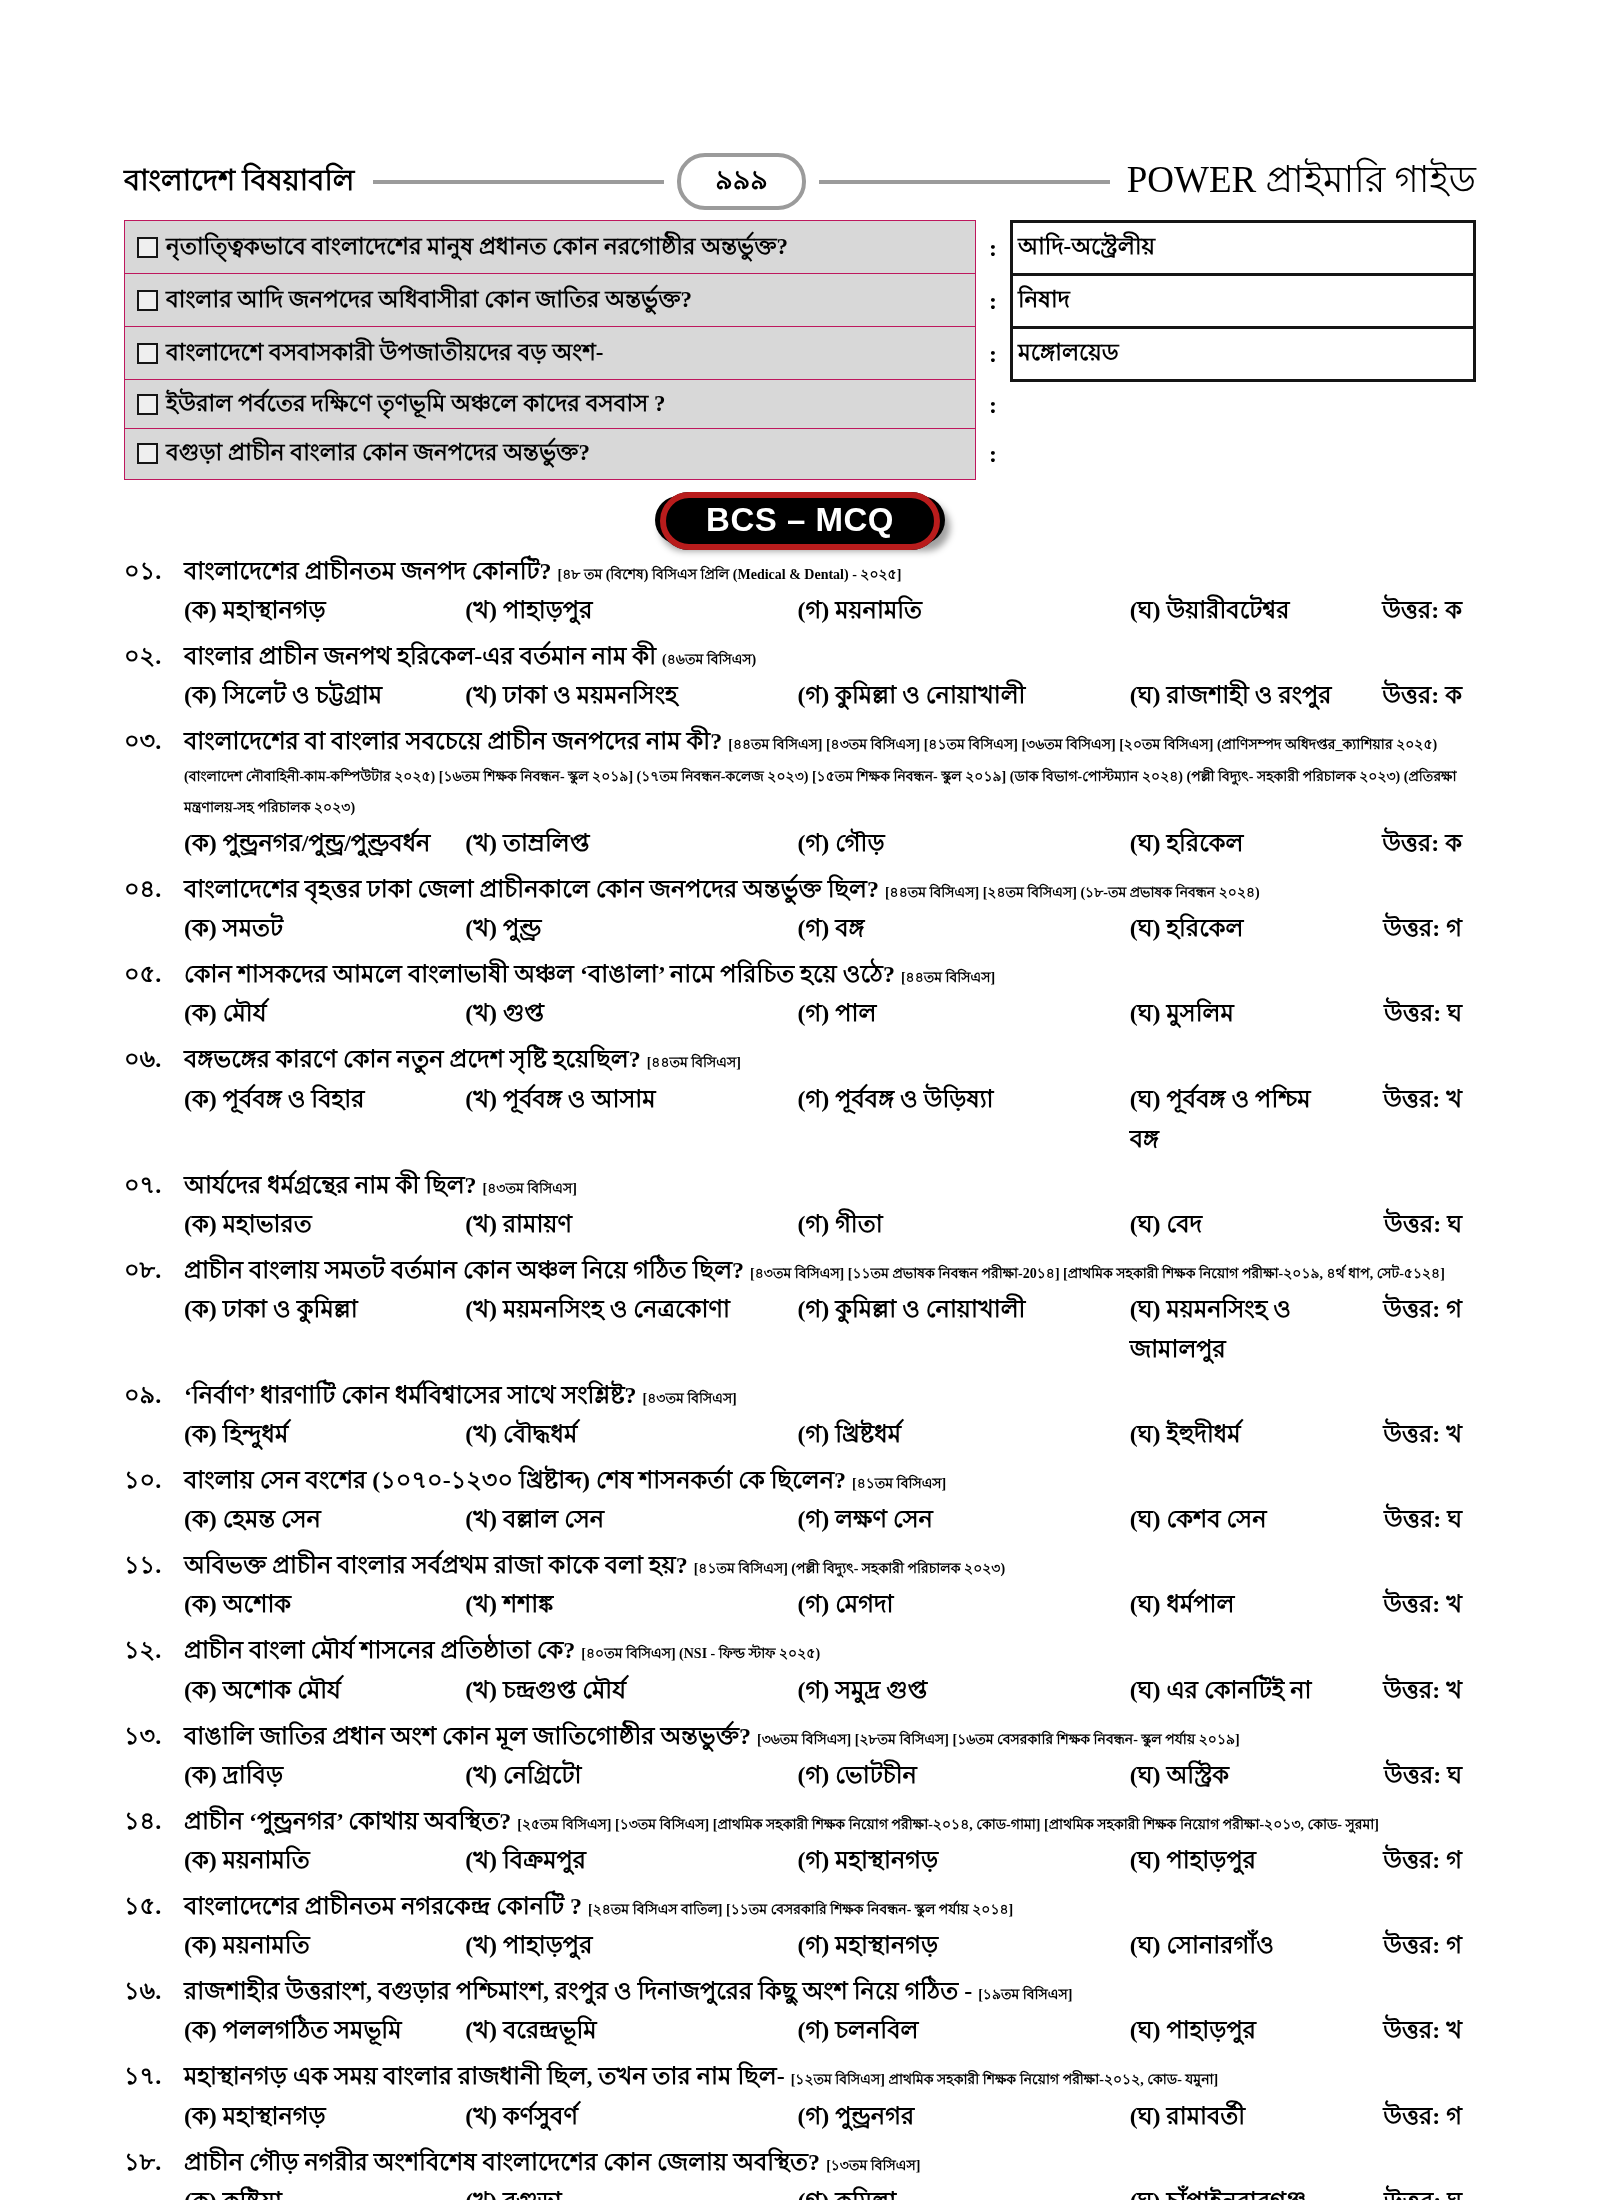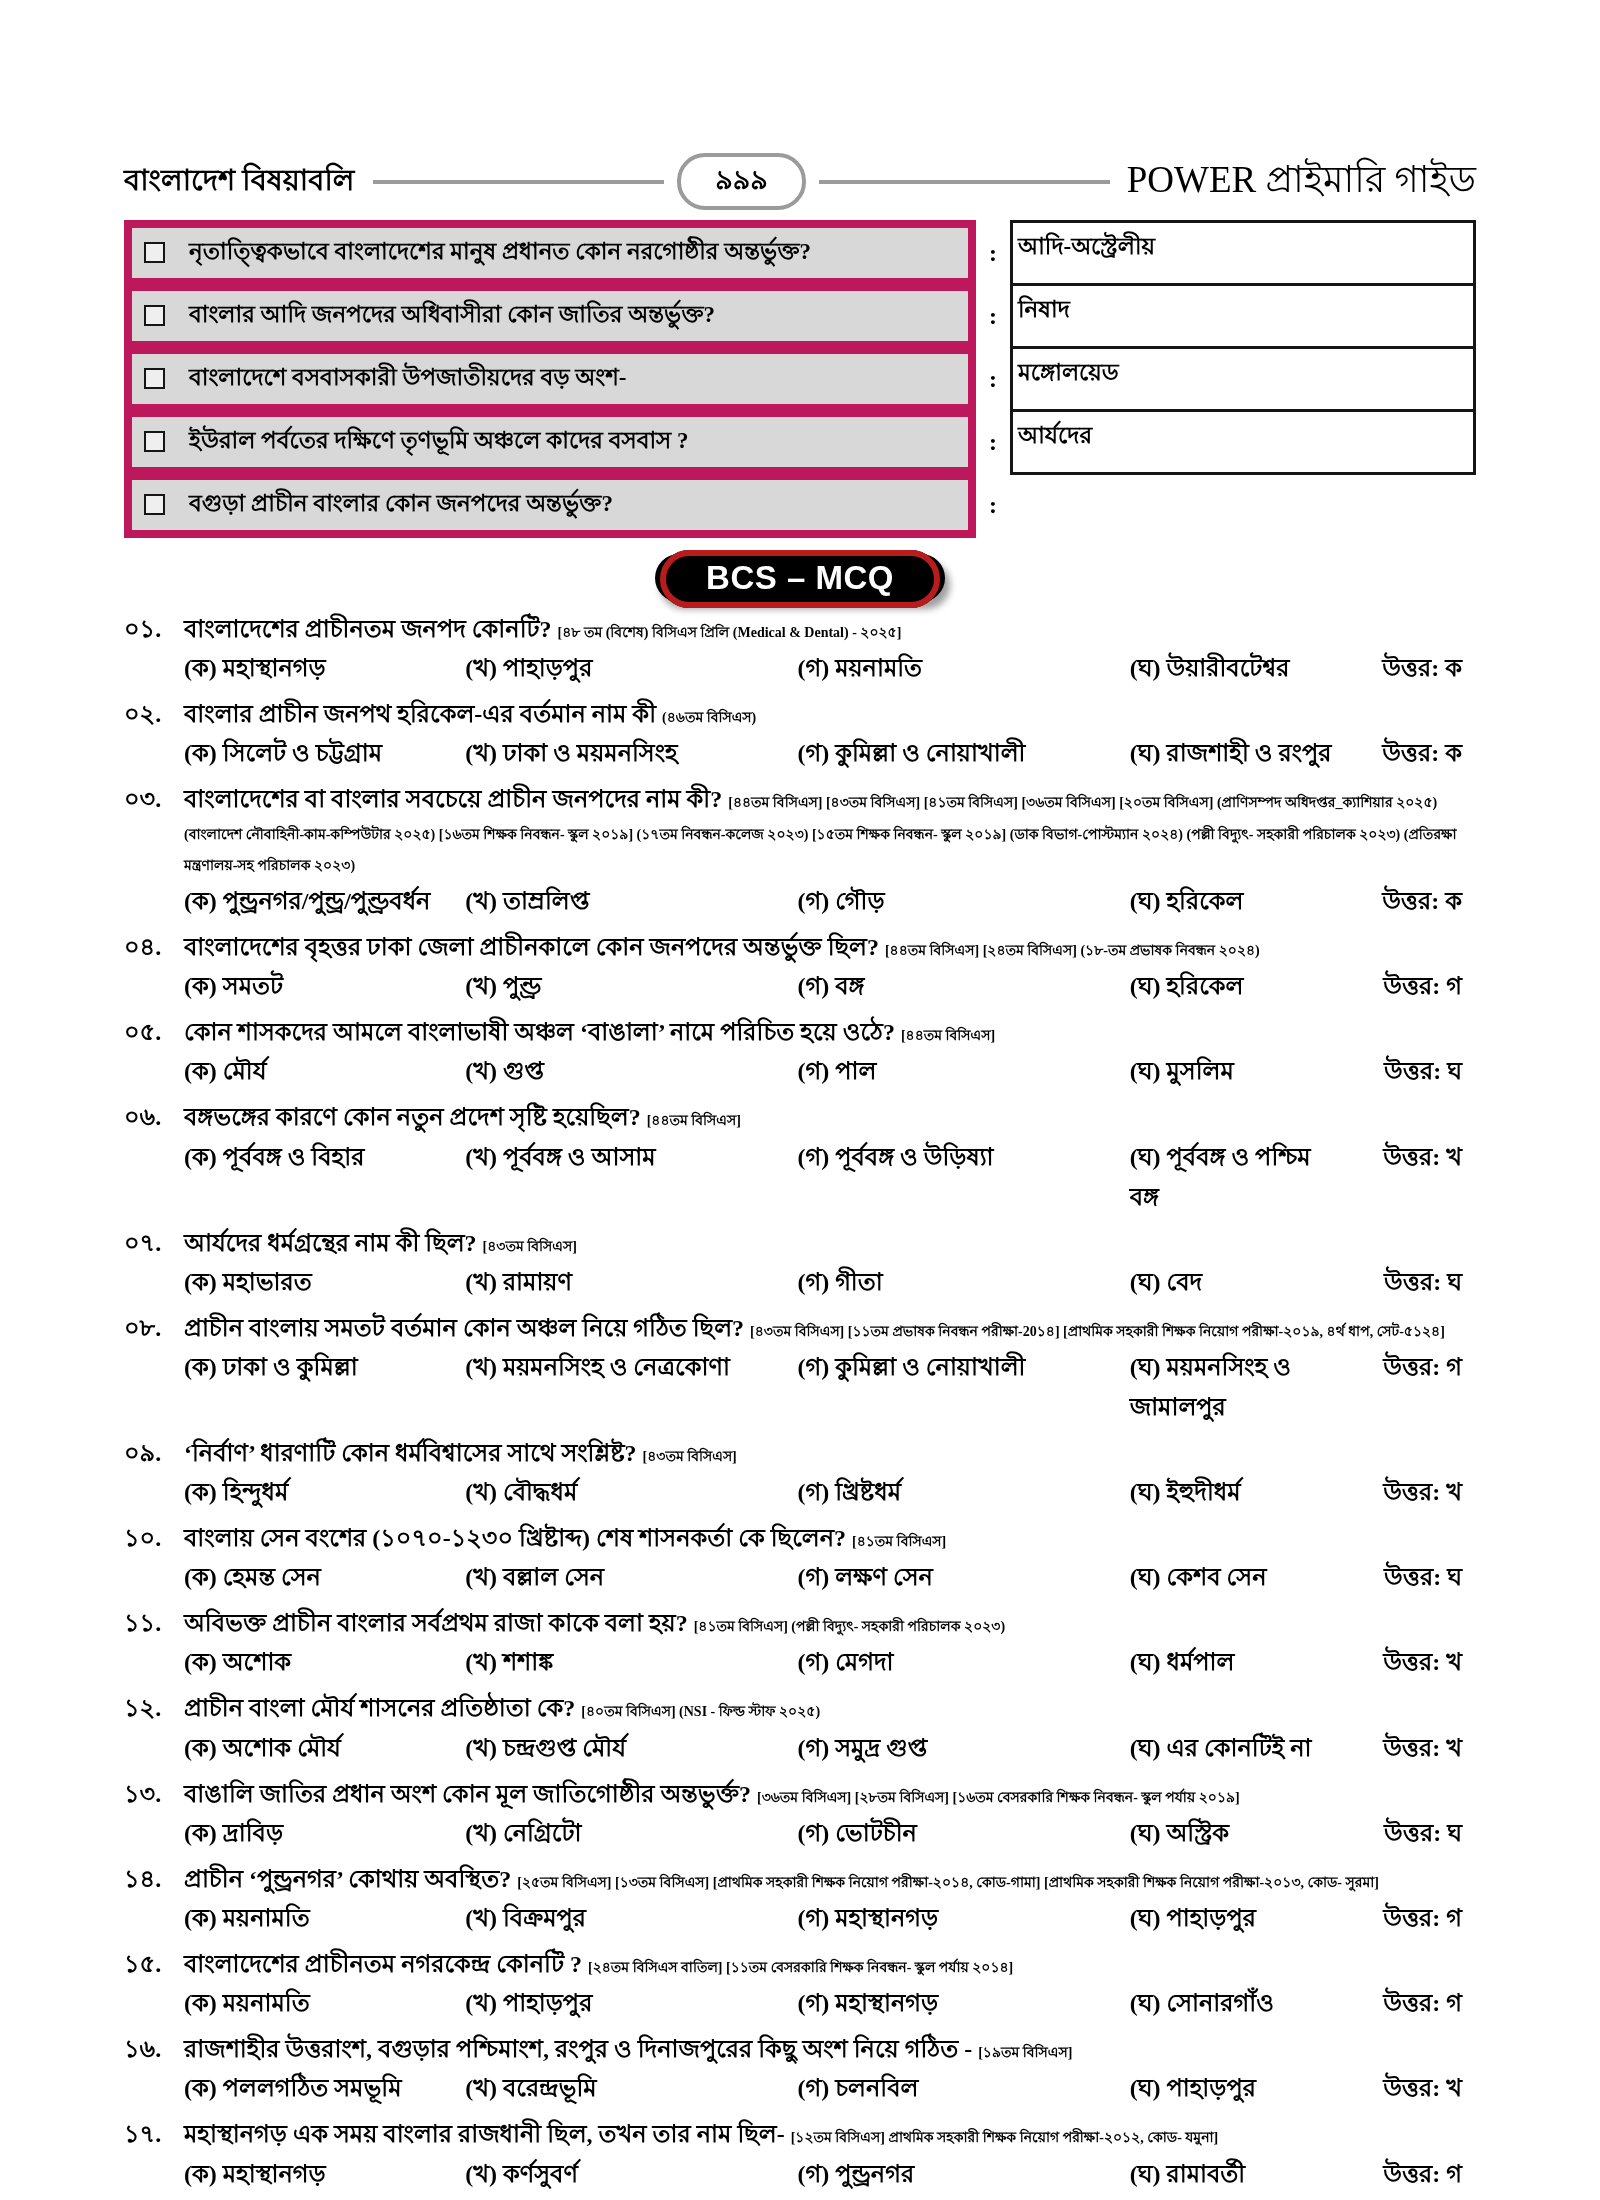--- a/index.html
+++ b/index.html
@@ -18,22 +18,22 @@
   .hdr-pill{
     border:4px solid #9b9b9b;border-radius:28px;background:#fff;
     font-size:27px;font-weight:bold;padding:2px 34px;margin:0 2px;white-space:nowrap;
   }
   .hdr-brand{font-size:37px;font-weight:normal;white-space:nowrap;padding-left:6px;}
 
   
   .qr-table{margin-top:4px;}
   .qr-row{display:flex;align-items:stretch;margin-top:-3px;}
   .qr-q{
-    box-sizing:border-box;width:852px;background:#d8d8d8;border:8px solid #be185d;
-    font-size:23px;font-weight:bold;padding:5px 10px 6px 12px;display:flex;align-items:center;gap:24px;
+    box-sizing:border-box;width:852px;background:#d8d8d8;border:1px solid #be185d;
+    font-size:23px;font-weight:bold;padding:5px 10px 6px 12px;display:flex;align-items:center;gap:8px;
   }
   .qr-colon{width:34px;display:flex;align-items:center;justify-content:center;font-size:24px;font-weight:bold;}
   .qr-a{
     box-sizing:border-box;flex:1;background:#fff;border:3px solid #151515;
     font-size:23px;font-weight:bold;padding:5px 10px 6px 5px;display:flex;align-items:baseline;gap:8px;
   }
   .qr-a .aref{font-size:14px;font-weight:bold;}
   .chk{
     flex:0 0 auto;width:17px;height:17px;border:2.5px solid #151515;background:#efefef;display:inline-block;
   }
@@ -113,24 +113,20 @@
       <span class="aref"></span>
     </div>
   </div>
 
   <div class="qr-row">
     <div class="qr-q">
       <span class="chk"></span>
       <span>ইউরাল পর্বতের দক্ষিণে তৃণভূমি অঞ্চলে কাদের বসবাস ?</span>
     </div>
     <div class="qr-colon">:</div>
-    <div class="qr-a">
-      <span>আর্যদের</span>
-      <span class="aref"></span>
-    </div>
   </div>
 
   <div class="qr-row">
     <div class="qr-q">
       <span class="chk"></span>
       <span>বগুড়া প্রাচীন বাংলার কোন জনপদের অন্তর্ভুক্ত?</span>
     </div>
     <div class="qr-colon">:</div>
   </div>
 </div>

